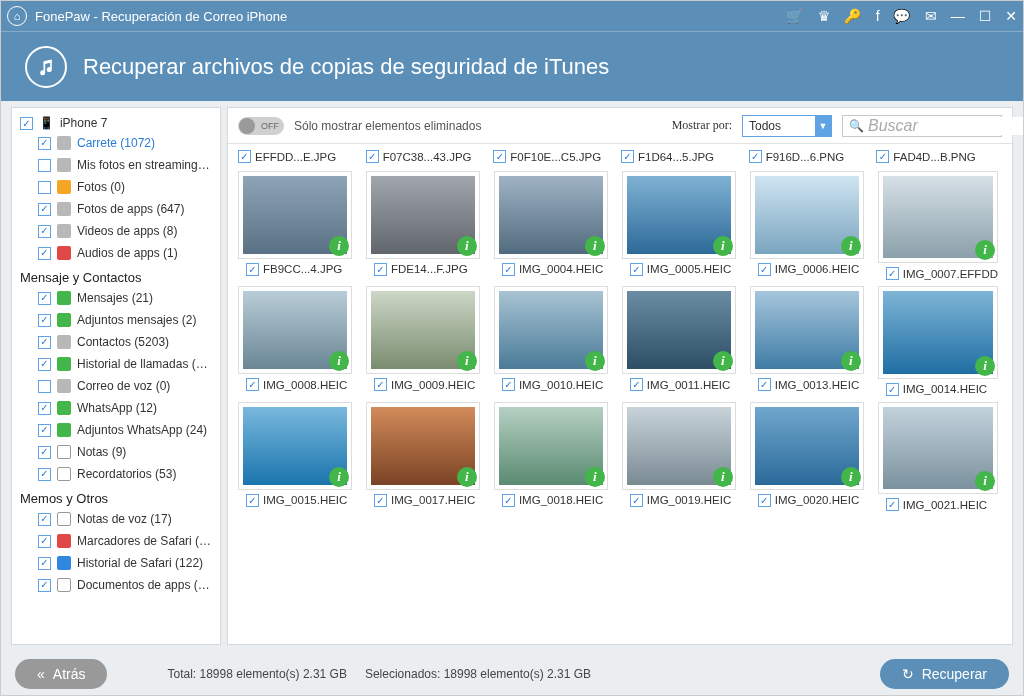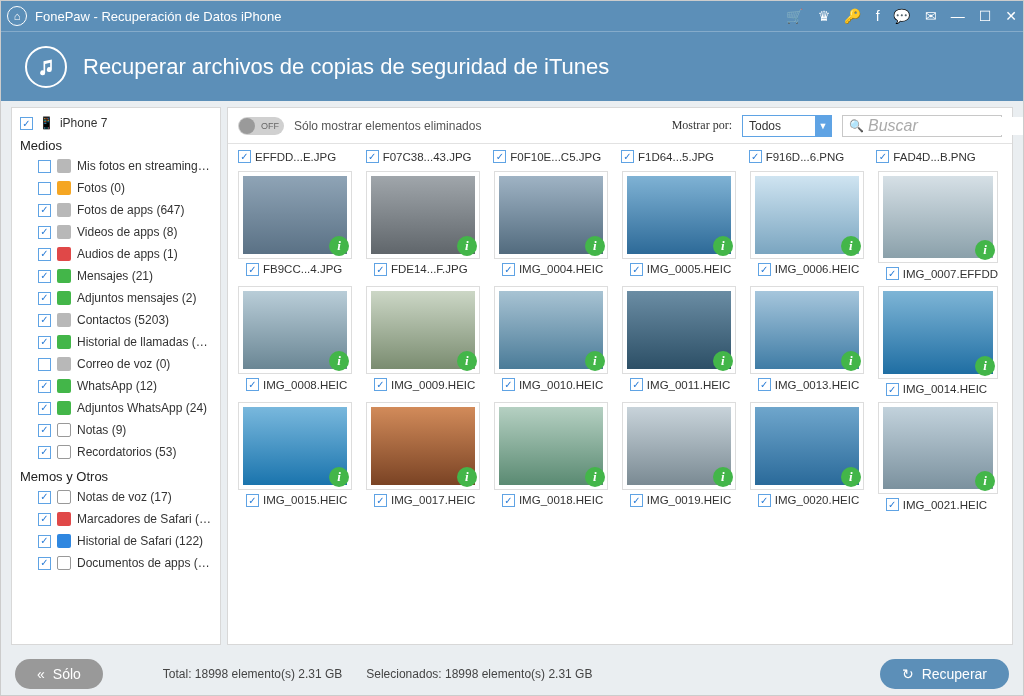--- a/index.html
+++ b/index.html
@@ -79,28 +79,28 @@
 
   
   .grid-scroll::-webkit-scrollbar { width:12px; }
   .grid-scroll::-webkit-scrollbar-thumb { background:#bfc4c8; border-radius:6px; }
   .grid-scroll::-webkit-scrollbar-track { background:#eef0f2; }
 
   
   .footer { height: 46px; background:#eaeef1; display:flex; align-items:center; padding: 0 14px; gap: 20px; font-size:12px; color:#444; }
   .btn-back { background:#999; color:#fff; border-radius:16px; height:30px; padding: 0 22px; display:flex; align-items:center; gap:8px; font-size:14px; }
   .btn-recover { background:#5c8fb8; color:#fff; border-radius:16px; height:30px; padding: 0 22px; display:flex; align-items:center; gap:8px; font-size:14px; margin-left:auto; }
-  .status-text { margin-left: 40px; flex:1; text-align:left; display:flex; gap:24px; }
+  .status-text { margin-left: 40px; flex:1; text-align:left; display:flex; gap:18px; }
 </style>
 </head>
 <body>
 
 <div class="titlebar">
   <div class="home-btn">⌂</div>
-  <div class="title">FonePaw - Recuperación de Datos iPhone</div>
+  <div class="title">FonePaw - Recuperación de Correo iPhone</div>
   <div class="win-icons">
     <span>🛒</span>
     <span>♛</span>
     <span>🔑</span>
     <span>f</span>
     <span>💬</span>
     <span>✉</span>
     <span>—</span>
     <span>☐</span>
     <span>✕</span>
@@ -118,22 +118,26 @@
 
 <div class="main">
 
   <div class="sidebar">
     <div class="sb-device">
       <span class="cb checked"></span>
       <span>📱</span>
       <span>iPhone 7</span>
     </div>
 
-    <div class="sb-section">Medios</div>
     <div id="sb-medios">
+        <div class="sb-item selected">
+          <span class="cb checked"></span>
+          <span class="sb-icon ic-grey"></span>
+          <span class="sb-label">Carrete (1072)</span>
+        </div>
         <div class="sb-item">
           <span class="cb "></span>
           <span class="sb-icon ic-grey"></span>
           <span class="sb-label">Mis fotos en streaming (0)</span>
         </div>
         <div class="sb-item">
           <span class="cb "></span>
           <span class="sb-icon ic-orange"></span>
           <span class="sb-label">Fotos (0)</span>
         </div>
@@ -147,20 +151,21 @@
           <span class="sb-icon ic-grey"></span>
           <span class="sb-label">Videos de apps (8)</span>
         </div>
         <div class="sb-item">
           <span class="cb checked"></span>
           <span class="sb-icon ic-red"></span>
           <span class="sb-label">Audios de apps (1)</span>
         </div>
       </div>
 
+    <div class="sb-section">Mensaje y Contactos</div>
     <div id="sb-mensajes">
         <div class="sb-item">
           <span class="cb checked"></span>
           <span class="sb-icon ic-green"></span>
           <span class="sb-label">Mensajes (21)</span>
         </div>
         <div class="sb-item">
           <span class="cb checked"></span>
           <span class="sb-icon ic-green"></span>
           <span class="sb-label">Adjuntos mensajes (2)</span>
@@ -459,21 +464,21 @@
           </div>
       </div>
     </div>
 
   </div>
 </div>
 
 <div class="footer">
   <div class="btn-back">
     <span>«</span>
-    <span>Sólo</span>
+    <span>Atrás</span>
   </div>
   <div class="status-text">
     <span>Total: 18998 elemento(s) 2.31 GB</span>
     <span>Selecionados: 18998 elemento(s) 2.31 GB</span>
   </div>
   <div class="btn-recover">
     <span>↻</span>
     <span>Recuperar</span>
   </div>
 </div>

